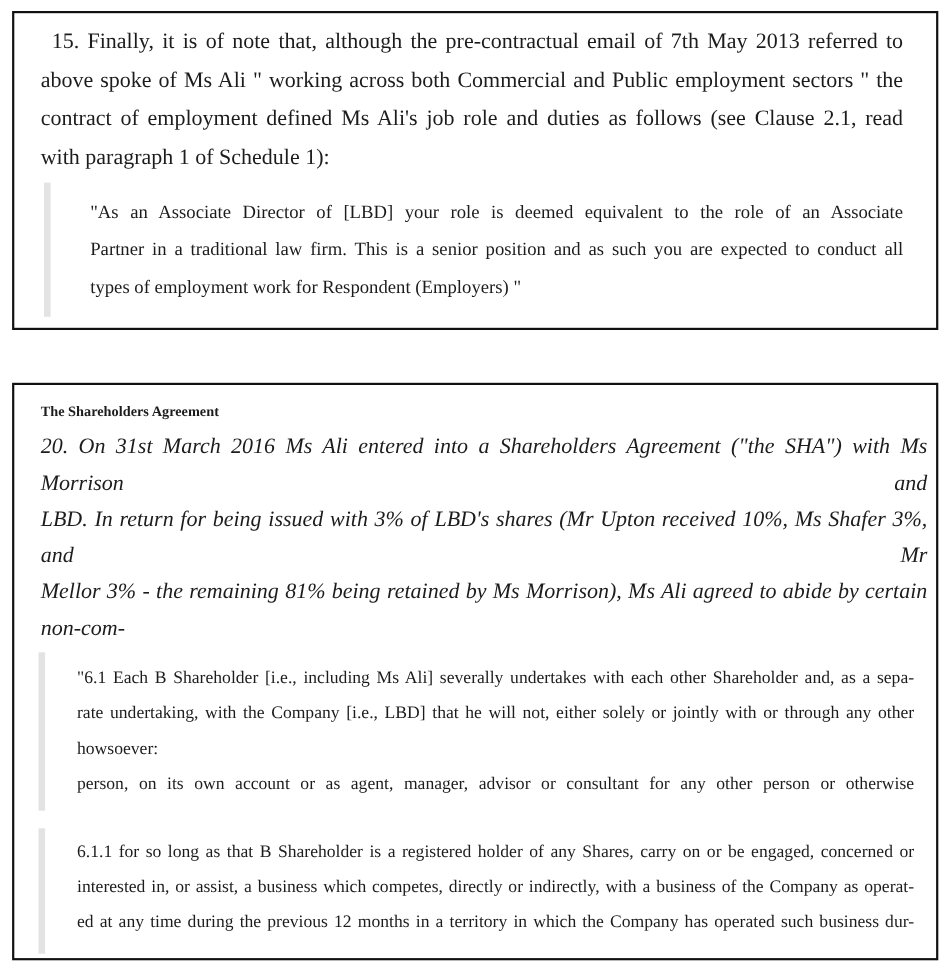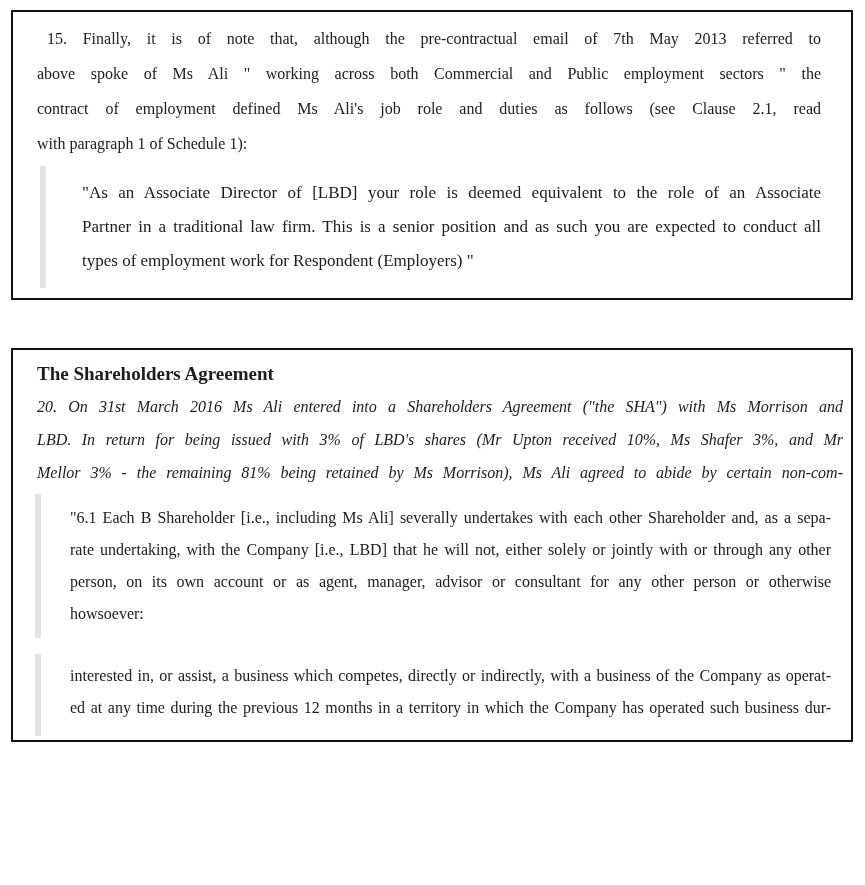--- a/index.html
+++ b/index.html
@@ -29,27 +29,27 @@
     padding:7px 8px 4px 24px;
   }
   .jline{
     text-align:justify;
     text-align-last:justify;
   }
   .jline.last{
     text-align-last:left;
   }
   .para-main{
-    font-size:16px;
+    font-size:20px;
     line-height:35px;
   }
   .para-15 .jline:first-child{ text-indent:10px; }
   .box-2 .para-main{ line-height:33px;font-style:italic; }
   .section-heading{
-    font-size:19px;
+    font-size:13px;
     font-weight:bold;
     line-height:33px;
     text-align:left;
   }
   .quote{
     border-left:6px solid var(--bar);
   }
   .box-1 .quote{
     margin:5px 0 0 3px;
     padding:10px 0 10px 36px;
@@ -90,22 +90,23 @@
   <section class="doc-box box-2">
     <h2 class="section-heading">The Shareholders Agreement</h2>
     <div class="para-main">
         <div class="jline">20. On 31st March 2016 Ms Ali entered into a Shareholders Agreement ("the SHA") with Ms Morrison and</div>
         <div class="jline">LBD. In return for being issued with 3% of LBD's shares (Mr Upton received 10%, Ms Shafer 3%, and Mr</div>
         <div class="jline">Mellor 3% - the remaining 81% being retained by Ms Morrison), Ms Ali agreed to abide by certain non-com-</div>
       </div>
     <blockquote class="quote quote-6-1">
         <div class="jline">"6.1 Each B Shareholder [i.e., including Ms Ali] severally undertakes with each other Shareholder and, as a sepa-</div>
         <div class="jline">rate undertaking, with the Company [i.e., LBD] that he will not, either solely or jointly with or through any other</div>
+        <div class="jline last">howsoever:</div>
         <div class="jline">person, on its own account or as agent, manager, advisor or consultant for any other person or otherwise</div>
-        <div class="jline last">howsoever:</div>
       </blockquote>
     <blockquote class="quote quote-6-1-1">
+        <div class="jline">6.1.1 for so long as that B Shareholder is a registered holder of any Shares, carry on or be engaged, concerned or</div>
         <div class="jline">interested in, or assist, a business which competes, directly or indirectly, with a business of the Company as operat-</div>
         <div class="jline">ed at any time during the previous 12 months in a territory in which the Company has operated such business dur-</div>
       </blockquote>
   </section>
 
 </div>
 
 </body></html>

